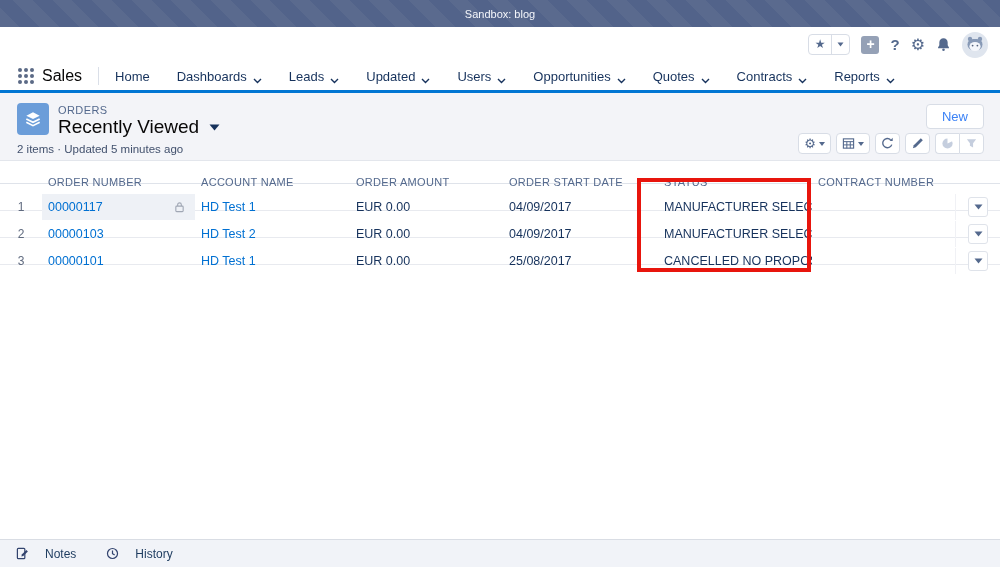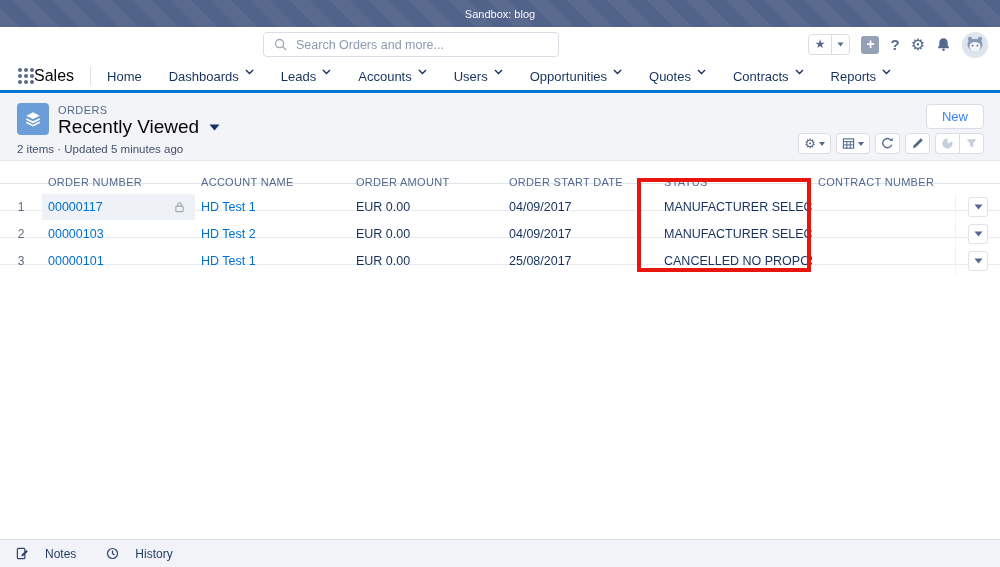--- a/index.html
+++ b/index.html
@@ -27,24 +27,24 @@
   .add-btn { width:18px; height:18px; background:#95a1b6; border-radius:3px; color:#fff;
     font-size:14px; line-height:17px; text-align:center; font-weight:bold; }
   .help-q { font-size:15px; color:#54698d; font-weight:bold; }
   .setup-gear { font-size:16px; color:#54698d; line-height:16px; }
 
   
   .nav { height:31px; display:flex; align-items:center; padding-left:18px;
     border-bottom:3px solid #0176d3; background:#fff; }
   .waffle { display:grid; grid-template-columns:repeat(3,4px); grid-auto-rows:4px; gap:2px; cursor:pointer; }
   .waffle i { background:#5b6a86; border-radius:50%; width:4px; height:4px; display:block; }
-  .app-name { font-size:16px; color:#080707; margin-left:0; }
+  .app-name { font-size:16px; color:#080707; margin-left:8px; }
   .nav-divider { width:1px; height:18px; background:#dadfe8; margin:0 16px; }
   .nav-tabs { display:flex; gap:27px; align-items:center; font-size:13px; color:#16325c; }
-  .nav-tab { display:flex; gap:6px; align-items:flex-start; cursor:pointer; white-space:nowrap; }
+  .nav-tab { display:flex; gap:6px; align-items:flex-end; cursor:pointer; white-space:nowrap; }
 
   
   .page { position:absolute; top:93px; left:0; right:0; bottom:0; background:#f3f4f8; }
   .page-header { height:67px; position:relative; padding:10px 16px 0 17px; }
   .ph-row { display:flex; gap:9px; align-items:flex-start; }
   .entity-icon { width:32px; height:32px; border-radius:4px; background:#6b9dd9;
     display:flex; align-items:center; justify-content:center; }
   .entity-label { font-size:11px; color:#54698d; letter-spacing:.4px; margin-top:1px; }
   .ph-title { font-size:19px; color:#080707; display:flex; align-items:center; gap:10px; cursor:pointer; }
   .ph-meta { font-size:11.5px; color:#42516d; margin-top:5px; }
@@ -93,27 +93,20 @@
   .util-item { display:flex; align-items:center; gap:16px; font-size:12px; color:#1c3a5e; cursor:pointer; }
 </style>
 </head>
 <body>
 
 <div class="banner">
   <span>Sandbox: blog</span>
 </div>
 
 <div class="g-header">
-  <div class="search-box">
-    <svg width="13" height="13" viewBox="0 0 14 14">
-      <circle cx="6" cy="6" r="4.4" fill="none" stroke="#9faab5" stroke-width="1.4"></circle>
-      <line x1="9.4" y1="9.4" x2="13" y2="13" stroke="#9faab5" stroke-width="1.4"></line>
-    </svg>
-    <input type="text" placeholder="Search Orders and more..." style="">
-  </div>
   <div class="g-actions">
     <div class="fav-group">
       <span class="fav-star">★</span>
       <span class="fav-caret">
         <svg width="7" height="5" viewBox="0 0 7 5">
             <path d="M0.5 0.5h6L3.5 4.5z" fill="#54698d"></path>
           </svg>
       </span>
     </div>
     <div class="add-btn">+</div>
@@ -159,21 +152,21 @@
           <path d="M1 1l3.5 3.5L8 1" stroke="#16325c" stroke-width="1.4" fill="none"></path>
         </svg>
     </div>
     <div class="nav-tab">
       <span>Leads</span>
       <svg width="9" height="6" viewBox="0 0 9 6">
           <path d="M1 1l3.5 3.5L8 1" stroke="#16325c" stroke-width="1.4" fill="none"></path>
         </svg>
     </div>
     <div class="nav-tab">
-      <span>Accounts</span>
+      <span>Updated</span>
       <svg width="9" height="6" viewBox="0 0 9 6">
           <path d="M1 1l3.5 3.5L8 1" stroke="#16325c" stroke-width="1.4" fill="none"></path>
         </svg>
     </div>
     <div class="nav-tab">
       <span>Users</span>
       <svg width="9" height="6" viewBox="0 0 9 6">
           <path d="M1 1l3.5 3.5L8 1" stroke="#16325c" stroke-width="1.4" fill="none"></path>
         </svg>
     </div>

